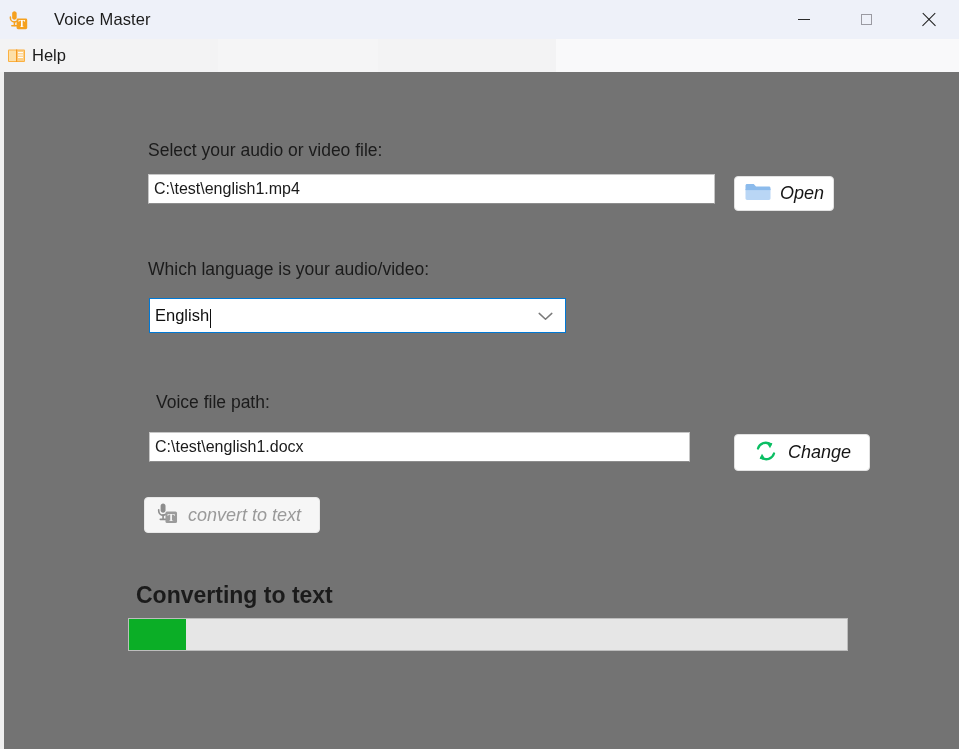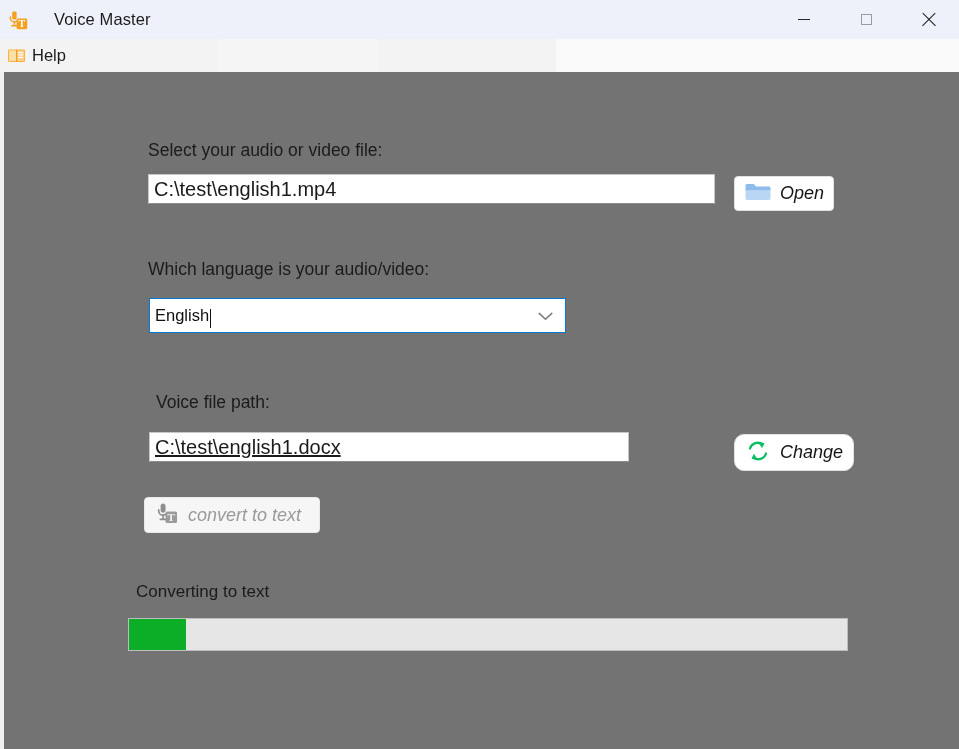--- a/index.html
+++ b/index.html
@@ -119,21 +119,21 @@
     white-space: nowrap;
   }
 
   .text-input {
     position: absolute;
     box-sizing: border-box;
     background: #ffffff;
     border: 1px solid #c6c6c6;
     border-bottom-color: #8d8d8d;
     font-family: "Liberation Sans", sans-serif;
-    font-size: 20px;
+    font-size: 16px;
     color: #1b1b1b;
     padding: 0 0 0 5px;
     outline: none;
   }
 
   
   .combo {
     position: absolute;
     box-sizing: border-box;
     background: #ffffff;
@@ -198,22 +198,23 @@
     cursor: default;
   }
   .btn-disabled .btn-label {
     font-size: 18px;
     color: #9a9a9a;
   }
 
   
   .progress-label {
     position: absolute;
-    font-size: 17px;
+    font-size: 23px;
     color: #1b1b1b;
+    font-weight: bold;
   }
   .progress-track {
     position: absolute;
     box-sizing: border-box;
     background: #e6e6e6;
     border: 1px solid #bdbdbd;
     overflow: hidden;
   }
   .progress-fill {
     height: 100%;
@@ -291,22 +292,22 @@
     <span class="combo-value">English</span>
     <span class="combo-caret"></span>
     <span class="combo-chevron">
       <svg width="15" height="9" viewBox="0 0 15 9">
         <path d="M1.2 1.4 L7.5 7.2 L13.8 1.4" fill="none" stroke="#7a7a7a" stroke-width="1.5" stroke-linecap="round" stroke-linejoin="round"></path>
       </svg>
     </span>
   </div>
 
   <div class="field-label" style="left:152px; top:320px;">Voice file path:</div>
-  <input class="text-input" style="left: 145px; top: 360px; width: 480px; height: 30px; text-decoration: underline;" value="C:\test\english1.docx">
-  <div class="btn" style="left:730px; top:362px; width:120px; height:37px;border-radius:10px;">
+  <input class="text-input" style="left: 145px; top: 360px; width: 541px; height: 30px;" value="C:\test\english1.docx">
+  <div class="btn" style="left:730px; top:362px; width:136px; height:37px;">
     <span class="btn-icon">
       <svg width="26" height="24" viewBox="0 0 26 24">
         <path d="M5 9.5a8 8 0 0 1 12.6-4.0" fill="none" stroke="#0bbe63" stroke-width="2.3" stroke-linecap="round"></path>
         <path d="M13.2 3.0 L19.4 4.2 L17.0 9.2 Z" fill="#0bbe63"></path>
         <path d="M21 14.5a8 8 0 0 1-12.6 4.0" fill="none" stroke="#0bbe63" stroke-width="2.3" stroke-linecap="round"></path>
         <path d="M12.8 21.0 L6.6 19.8 L9.0 14.8 Z" fill="#0bbe63"></path>
       </svg>
     </span>
     <span class="btn-label">Change</span>
   </div>

